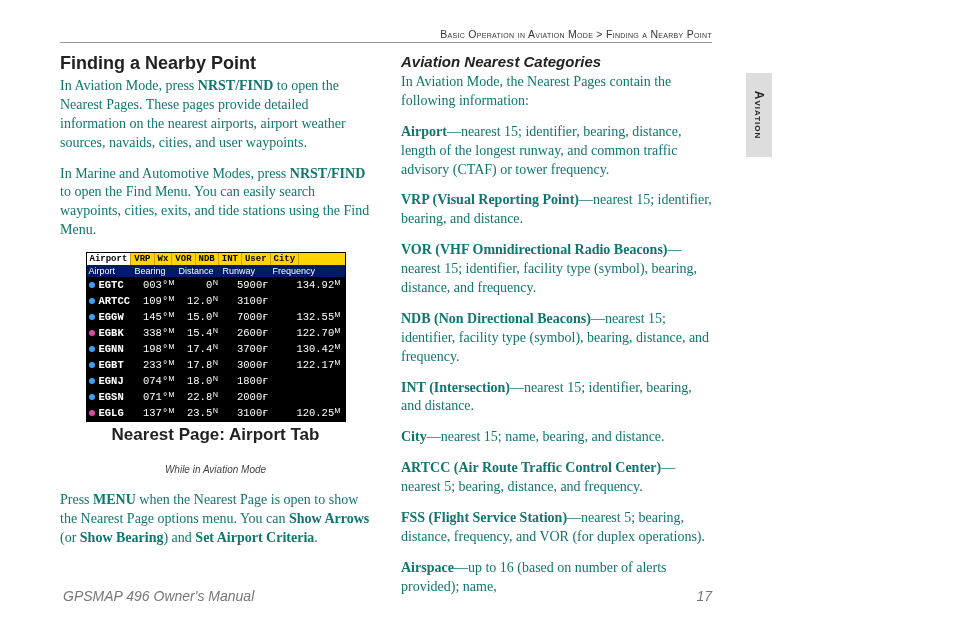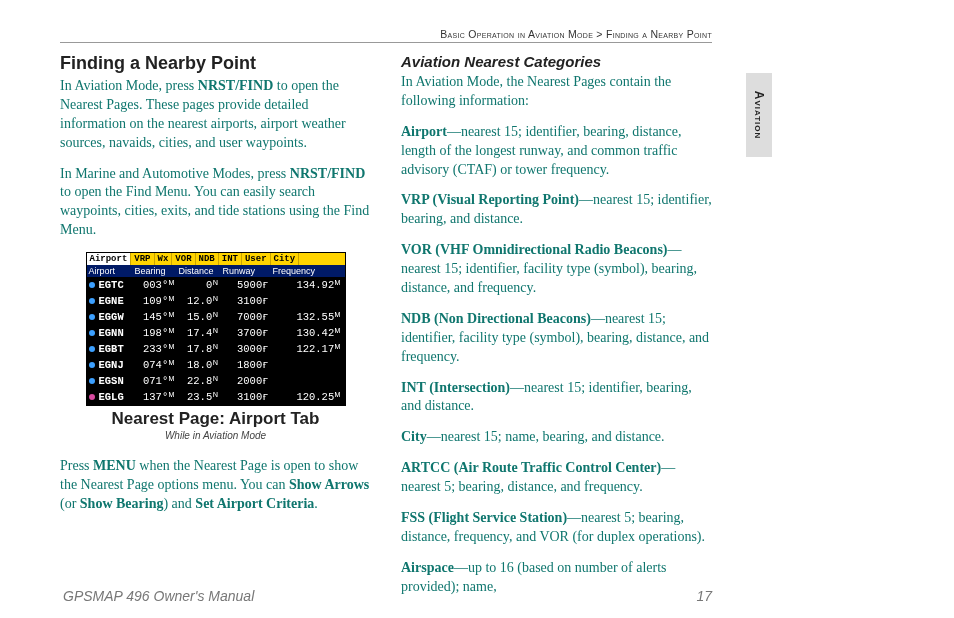--- a/index.html
+++ b/index.html
@@ -7,21 +7,21 @@
   .page { position: relative; width: 772px; height: 618px; padding: 28px 60px 26px 60px; }
   .breadcrumb { text-align: right; font-family: Arial, Helvetica, sans-serif; font-size: 10.5px; letter-spacing: 0.3px; color: #333; margin-bottom: 2px; font-variant: small-caps; }
   .hr { border: none; border-top: 1px solid #999; margin: 2px 0 10px 0; }
   .cols { display: flex; gap: 30px; }
   .col { flex: 1 1 0; min-width: 0; }
   h2.heading { font-family: Arial, Helvetica, sans-serif; font-weight: bold; font-size: 18px; margin-bottom: 3px; color: #222; }
   h3.subheading { font-family: Arial, Helvetica, sans-serif; font-weight: bold; font-style: italic; font-size: 15px; margin-bottom: 3px; color: #222; }
   p.para { font-size: 14px; line-height: 1.35; margin-bottom: 12px; color: #0f766e; }
   p.para b { font-weight: bold; }
   .caption { text-align: center; font-family: Arial, Helvetica, sans-serif; font-size: 17px; font-weight: bold; margin-top: 3px; }
-  .caption2 { text-align: center; font-family: Arial, Helvetica, sans-serif; font-size: 10px; font-style: italic; margin-top: 1px; margin-bottom: 12px; color:#444; }
+  .caption2 { text-align: center; font-family: Arial, Helvetica, sans-serif; font-size: 10px; font-style: italic; margin-top: 19px; margin-bottom: 12px; color:#444; }
   .screenshot-wrap { display:flex; flex-direction:column; align-items:center; margin: 0 0 4px 0; }
   
   .device { width: 260px; background:#000; font-family: "Courier New", monospace; font-size: 10.5px; color:#fff; border:1px solid #000; }
   .tabrow { display:flex; background:#ffd400; color:#000; font-weight:bold; font-size:9px; }
   .tabrow span { padding: 1px 3px; border-right:1px solid #c9a300; white-space:nowrap; }
   .tabrow span.sel { background:#fff; }
   .hdrrow { display:grid; grid-template-columns: 46px 44px 44px 50px 72px; background:#001a66; color:#fff; font-size:9px; padding:1px 0; font-family: Arial, sans-serif; }
   .hdrrow span { padding: 0 2px; text-align:left; white-space:nowrap; }
   .datarow { display:grid; grid-template-columns: 10px 36px 44px 44px 50px 72px; align-items:center; padding:0; height:16px; }
   .datarow .d { width:6px; height:6px; border-radius:50%; margin:auto; }
@@ -80,33 +80,41 @@
               <div class="datarow">
                 <div class="d b"></div>
                 <span class="l">EGTC</span>
                 <span>003°ᴹ</span>
                 <span>0ᴺ</span>
                 <span>5900ғ</span>
                 <span>134.92ᴹ</span>
               </div>
               <div class="datarow">
                 <div class="d b"></div>
-                <span class="l">EGNE</span>
+                <span class="l">ARTCC</span>
                 <span>109°ᴹ</span>
                 <span>12.0ᴺ</span>
                 <span>3100ғ</span>
                 <span></span>
               </div>
               <div class="datarow">
                 <div class="d b"></div>
                 <span class="l">EGGW</span>
                 <span>145°ᴹ</span>
                 <span>15.0ᴺ</span>
                 <span>7000ғ</span>
                 <span>132.55ᴹ</span>
+              </div>
+              <div class="datarow">
+                <div class="d m"></div>
+                <span class="l">EGBK</span>
+                <span>338°ᴹ</span>
+                <span>15.4ᴺ</span>
+                <span>2600ғ</span>
+                <span>122.70ᴹ</span>
               </div>
               <div class="datarow">
                 <div class="d b"></div>
                 <span class="l">EGNN</span>
                 <span>198°ᴹ</span>
                 <span>17.4ᴺ</span>
                 <span>3700ғ</span>
                 <span>130.42ᴹ</span>
               </div>
               <div class="datarow">

